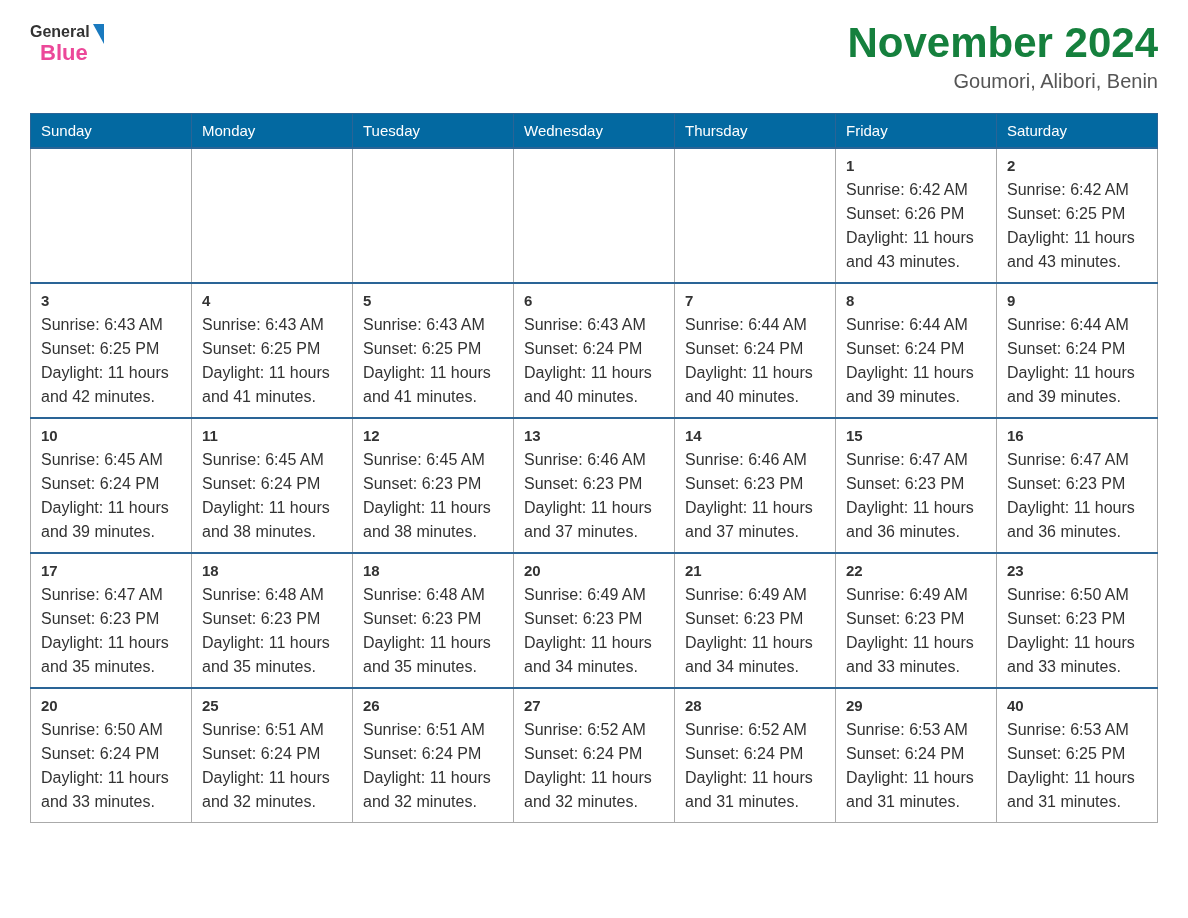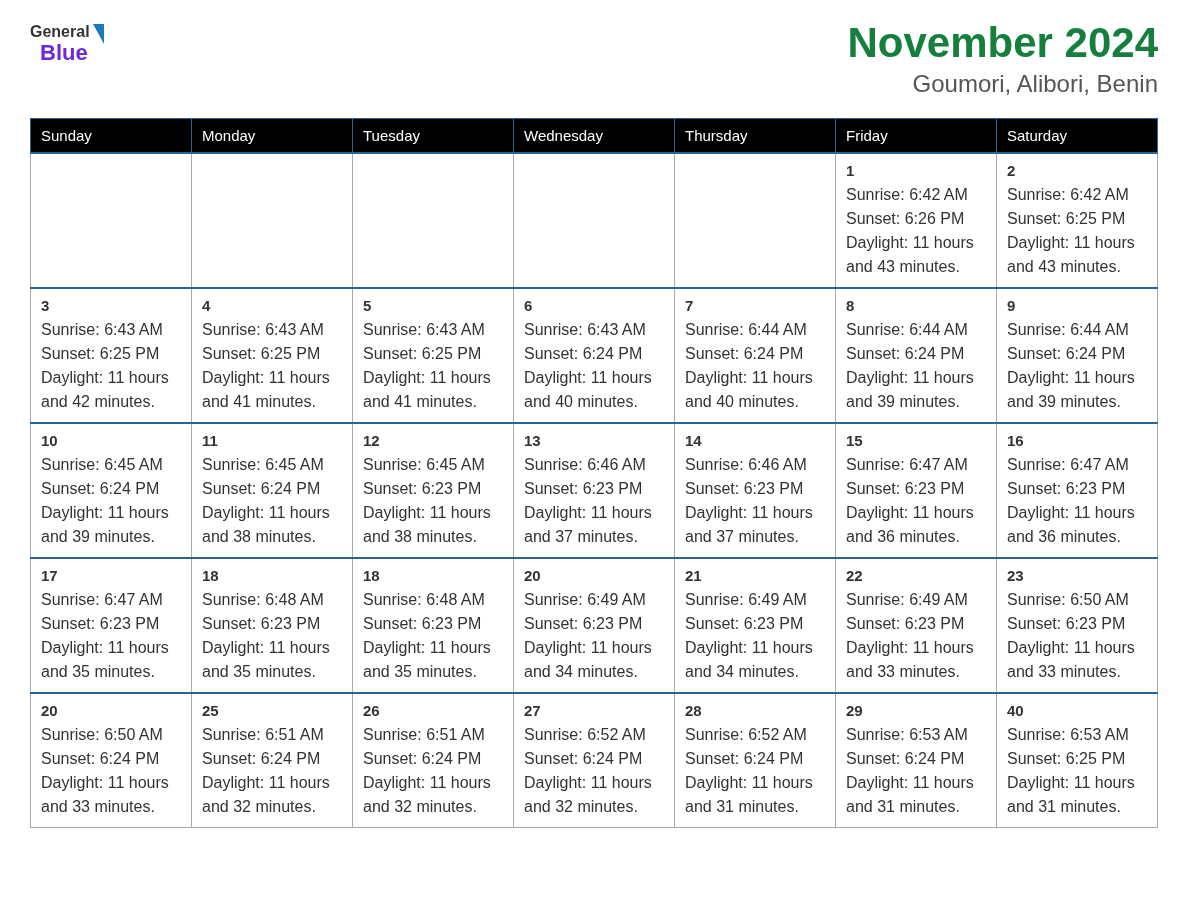--- a/index.html
+++ b/index.html
@@ -23,30 +23,30 @@
     .title-section {
       text-align: right;
     }
     .main-title {
       font-size: 42px;
       font-weight: bold;
       color: #15803d;
       line-height: 1.1;
     }
     .subtitle {
-      font-size: 24px;
+      font-size: 20px;
       color: #555;
       margin-top: 4px;
     }
     .calendar {
       width: 100%;
       border-collapse: collapse;
     }
     .calendar th {
-      background-color: #000000;
+      background-color: #0369a1;
       color: #fff;
       text-align: left;
       padding: 8px 10px;
       font-size: 15px;
       font-weight: normal;
       border: 1px solid #2a6496;
     }
     .calendar td {
       vertical-align: top;
       padding: 8px 10px;
@@ -95,21 +95,21 @@
 </head>
 <body>
 
 <div class="header">
   <div class="logo-wrapper">
     <div class="logo-row1">
       <span class="logo-general">General</span>
       <span style="display:inline-block; width:0; height:0; border-left: 11px solid transparent; border-right: 0px solid transparent; border-top: 20px solid #1a7abf; margin-left: 3px; margin-top: 4px;"></span>
     </div>
     <div class="logo-row2">
-      <span style="font-size:22px; font-weight:bold; color:#6d28d9; margin-left: 10px;">Blue</span>
+      <span style="font-size:22px; font-weight:bold; color:#ec4899; margin-left: 10px;">Blue</span>
     </div>
   </div>
   <div class="title-section">
     <div class="main-title">November 2024</div>
     <div class="subtitle">Goumori, Alibori, Benin</div>
   </div>
 </div>
 
 <table class="calendar">
   <thead>

